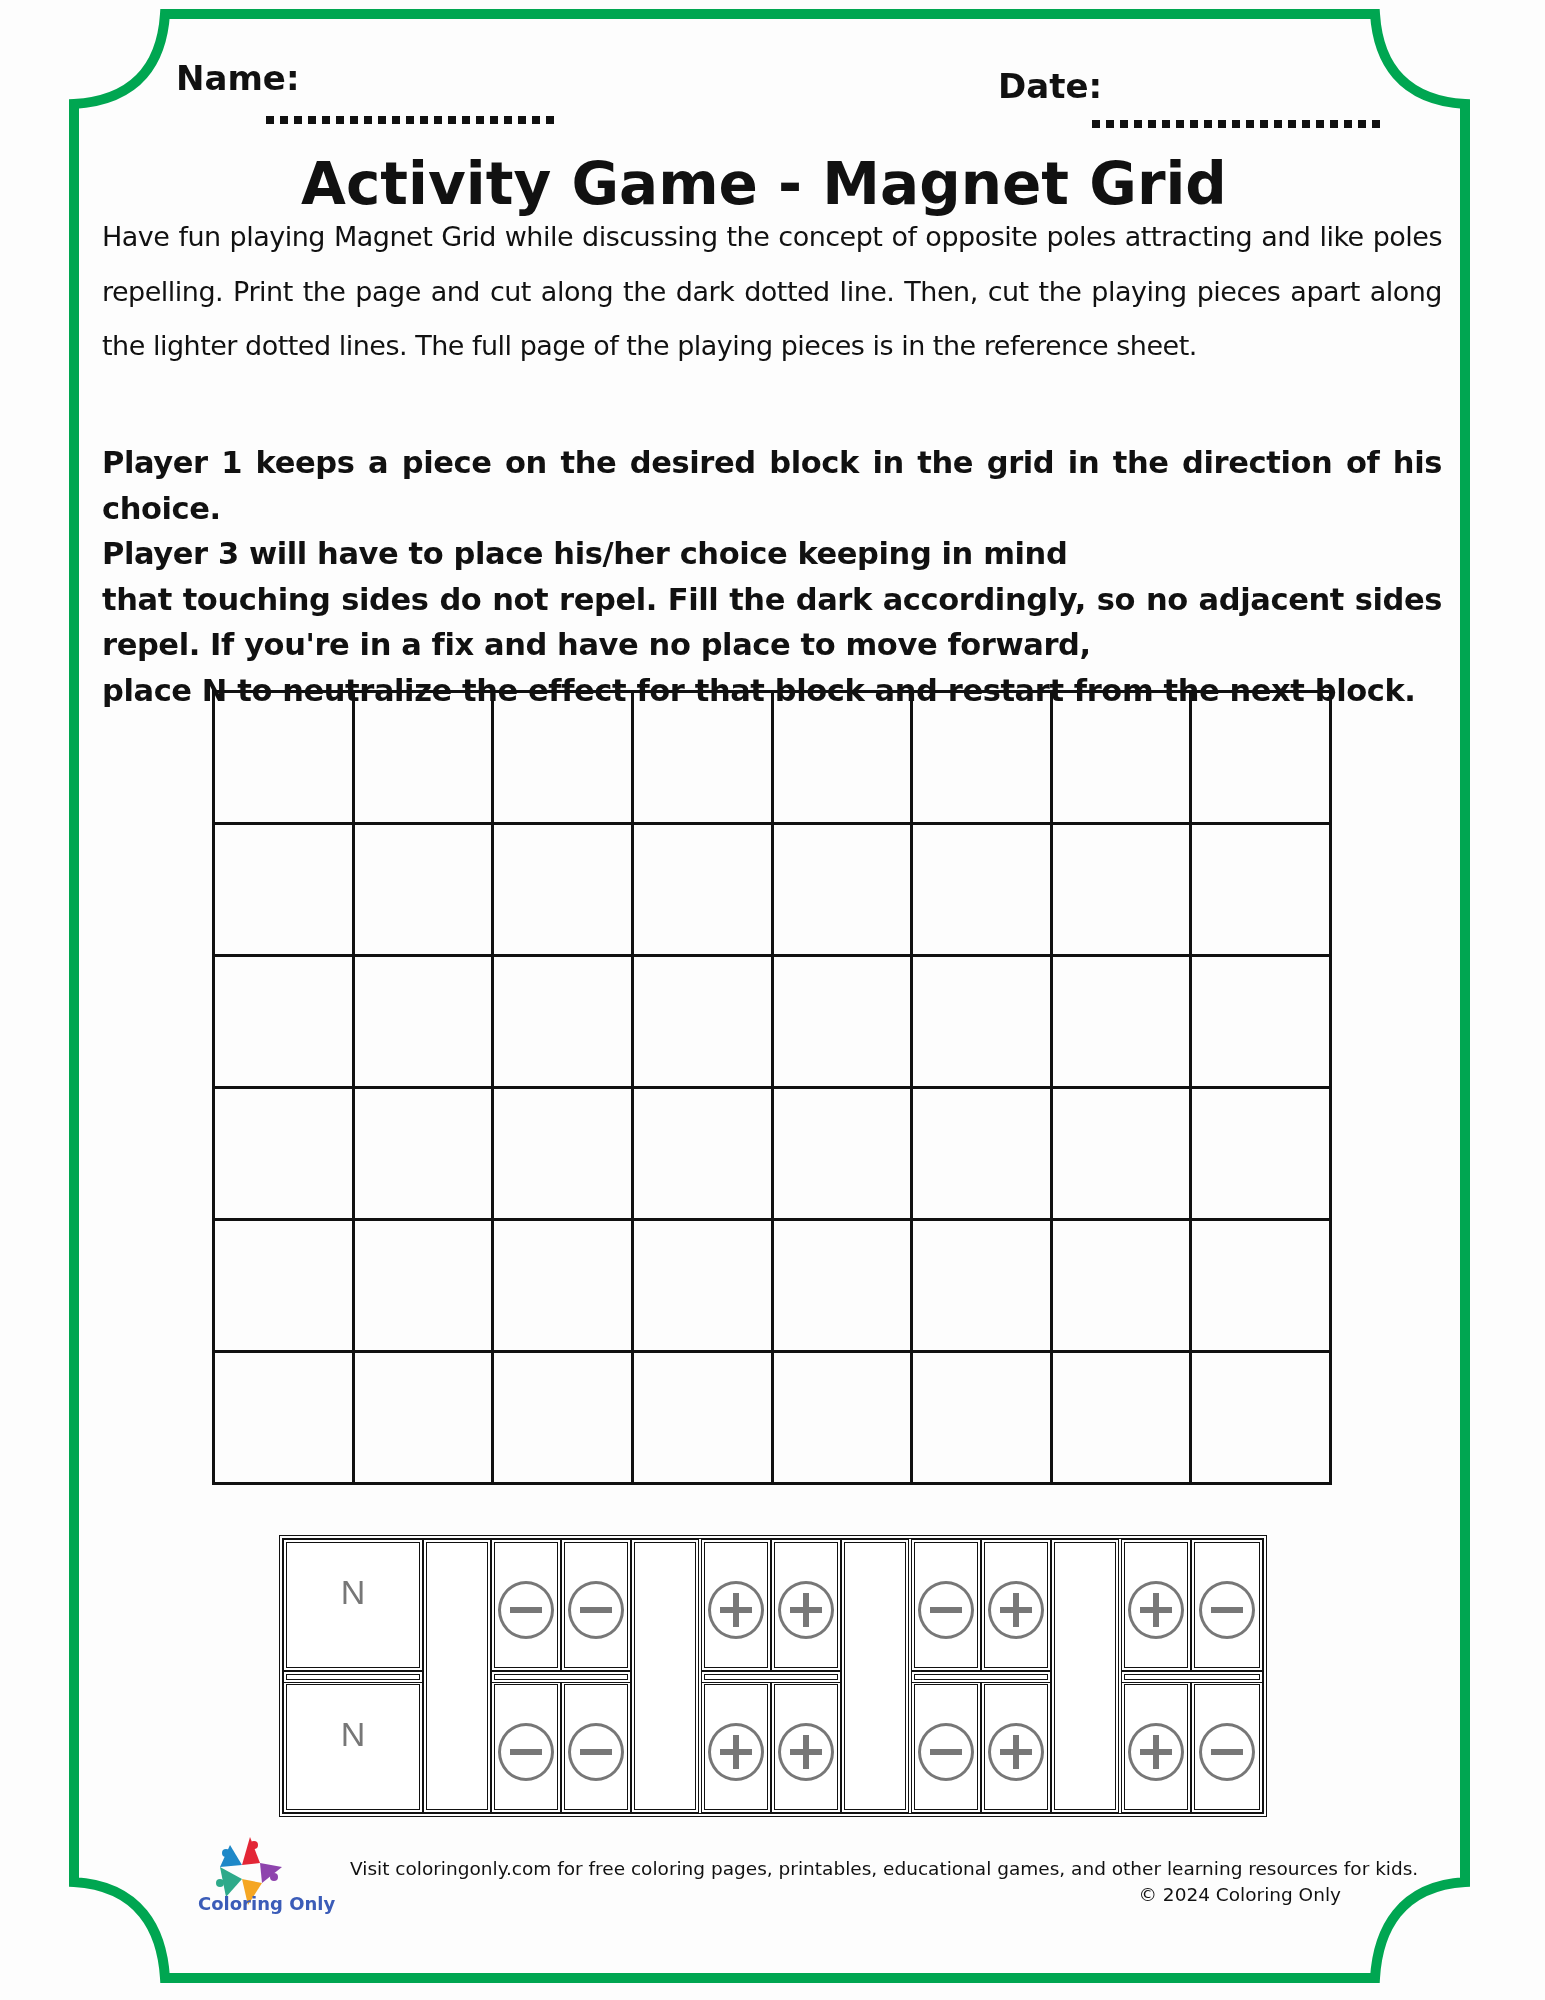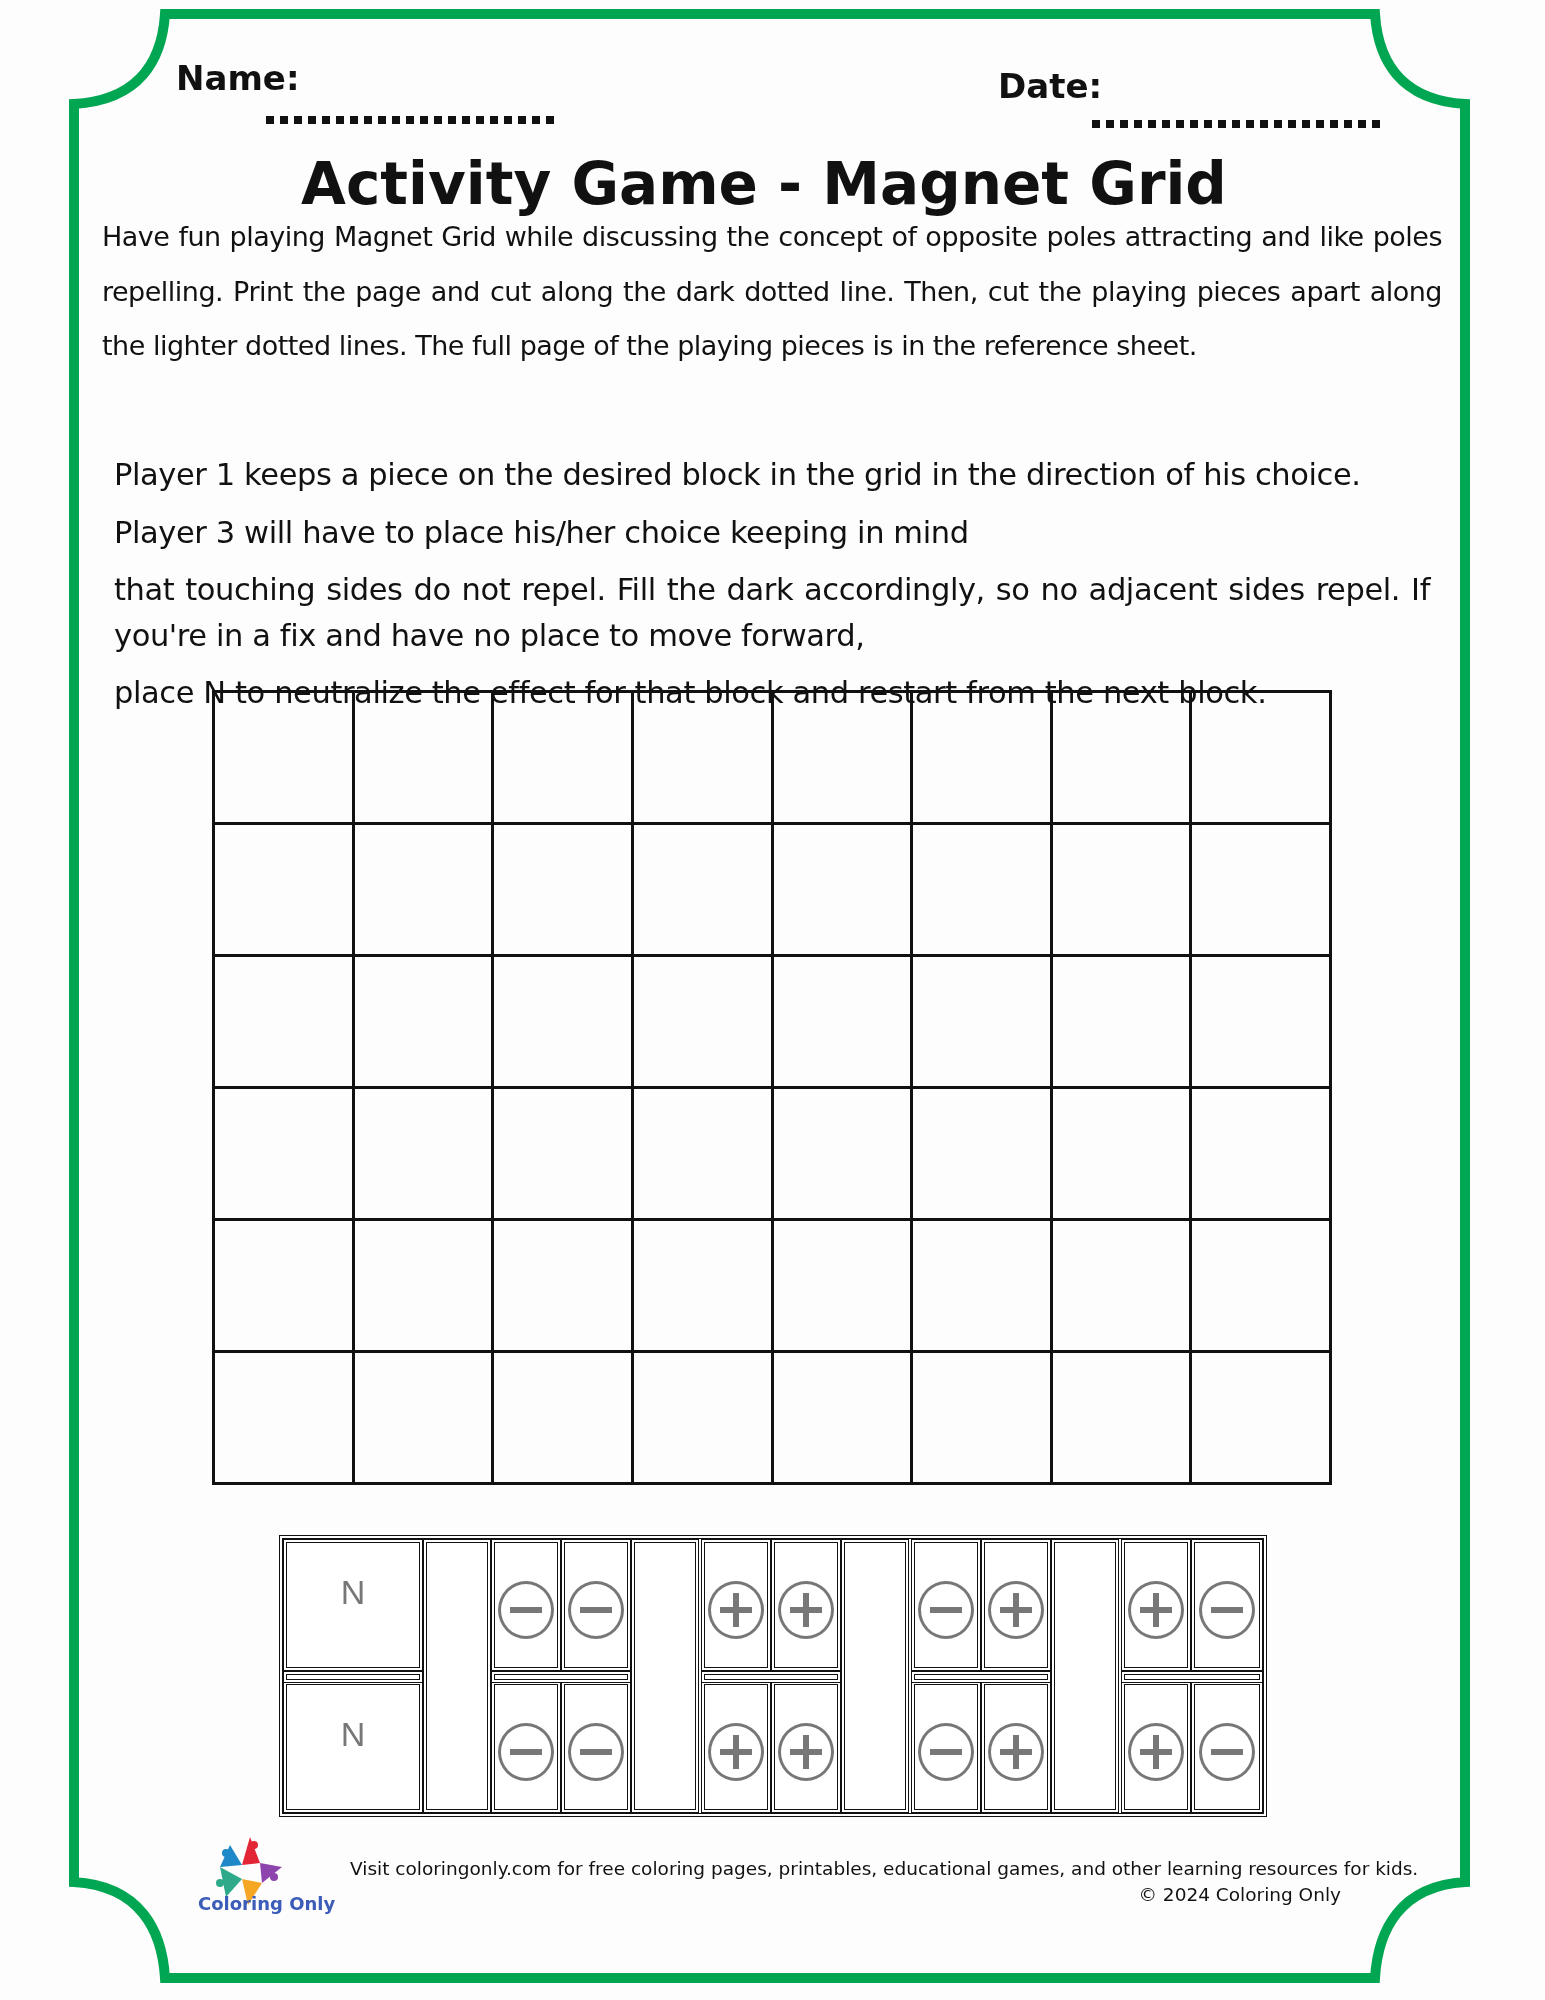--- a/index.html
+++ b/index.html
@@ -4,21 +4,21 @@
 <style>
   html, body { margin:0; padding:0; }
   body { width:1545px; height:2000px; background:#fdfdfd; position:relative; overflow:hidden; font-family:"Liberation Sans", sans-serif; color:#111; }
   .frame { position:absolute; left:0; top:0; width:1545px; height:2000px; }
   .name-label { position:absolute; left:176px; top:58px; font-size:34px; font-weight:bold; font-family:"DejaVu Sans", sans-serif;text-align:right; }
   .date-label { position:absolute; left:998px; top:66px; font-size:34px; font-weight:bold; font-family:"DejaVu Sans", sans-serif; }
   .dots { position:absolute; height:8px; background-image:repeating-linear-gradient(90deg,#111 0 8px,transparent 8px 14px); }
   .title { position:absolute; left:4px; width:1520px; top:150px; text-align:center; font-size:58px; font-weight:bold; font-family:"DejaVu Sans", sans-serif; }
   .intro { position:absolute; left:102px; width:1340px; top:210px; font-size:27px; line-height:54.5px; text-align:justify; font-family:"DejaVu Sans", sans-serif; letter-spacing:-0.5px; }
   .rules { position:absolute; left:102px; width:1340px; top:440px; font-size:30.5px; line-height:45.5px; text-align:justify; font-family:"DejaVu Sans", sans-serif; letter-spacing:-0.4px; }
-  .rules p { margin:12px; }
+  .rules p { margin:0;font-weight:bold; }
   .grid { position:absolute; left:212px; top:690px; width:1120px; height:795px; border-left:3px solid #111; border-bottom:3px solid #111; box-sizing:border-box; display:grid; grid-template-columns:repeat(8,1fr); grid-template-rows:repeat(6,1fr); }
   .grid .cell { border-right:3px solid #111; border-top:3px solid #111; }
   .pieces { position:absolute; left:279px; top:1535px; width:988px; height:282px; border:4px double #111; box-sizing:border-box; }
   .pc { position:absolute; border:4px double #111; box-sizing:border-box; background:#fff; }
   .n-text { position:absolute; width:100%; text-align:center; top:30px; font-size:34px; color:#777; }
   .pole { position:absolute; width:56px; height:58px; border:3px solid #777; border-radius:50%; box-sizing:border-box; left:50%; margin-left:-28px; top:38px; }
   .pole .h { position:absolute; left:9px; right:9px; top:23px; height:6px; background:#777; }
   .pole .v { position:absolute; top:9px; bottom:9px; left:22px; width:6px; background:#777; }
   .footer-text { position:absolute; left:350px; top:1858px; font-size:18.5px; font-family:"DejaVu Sans", sans-serif; color:#111; }
   .footer-text a { color:#111; }

